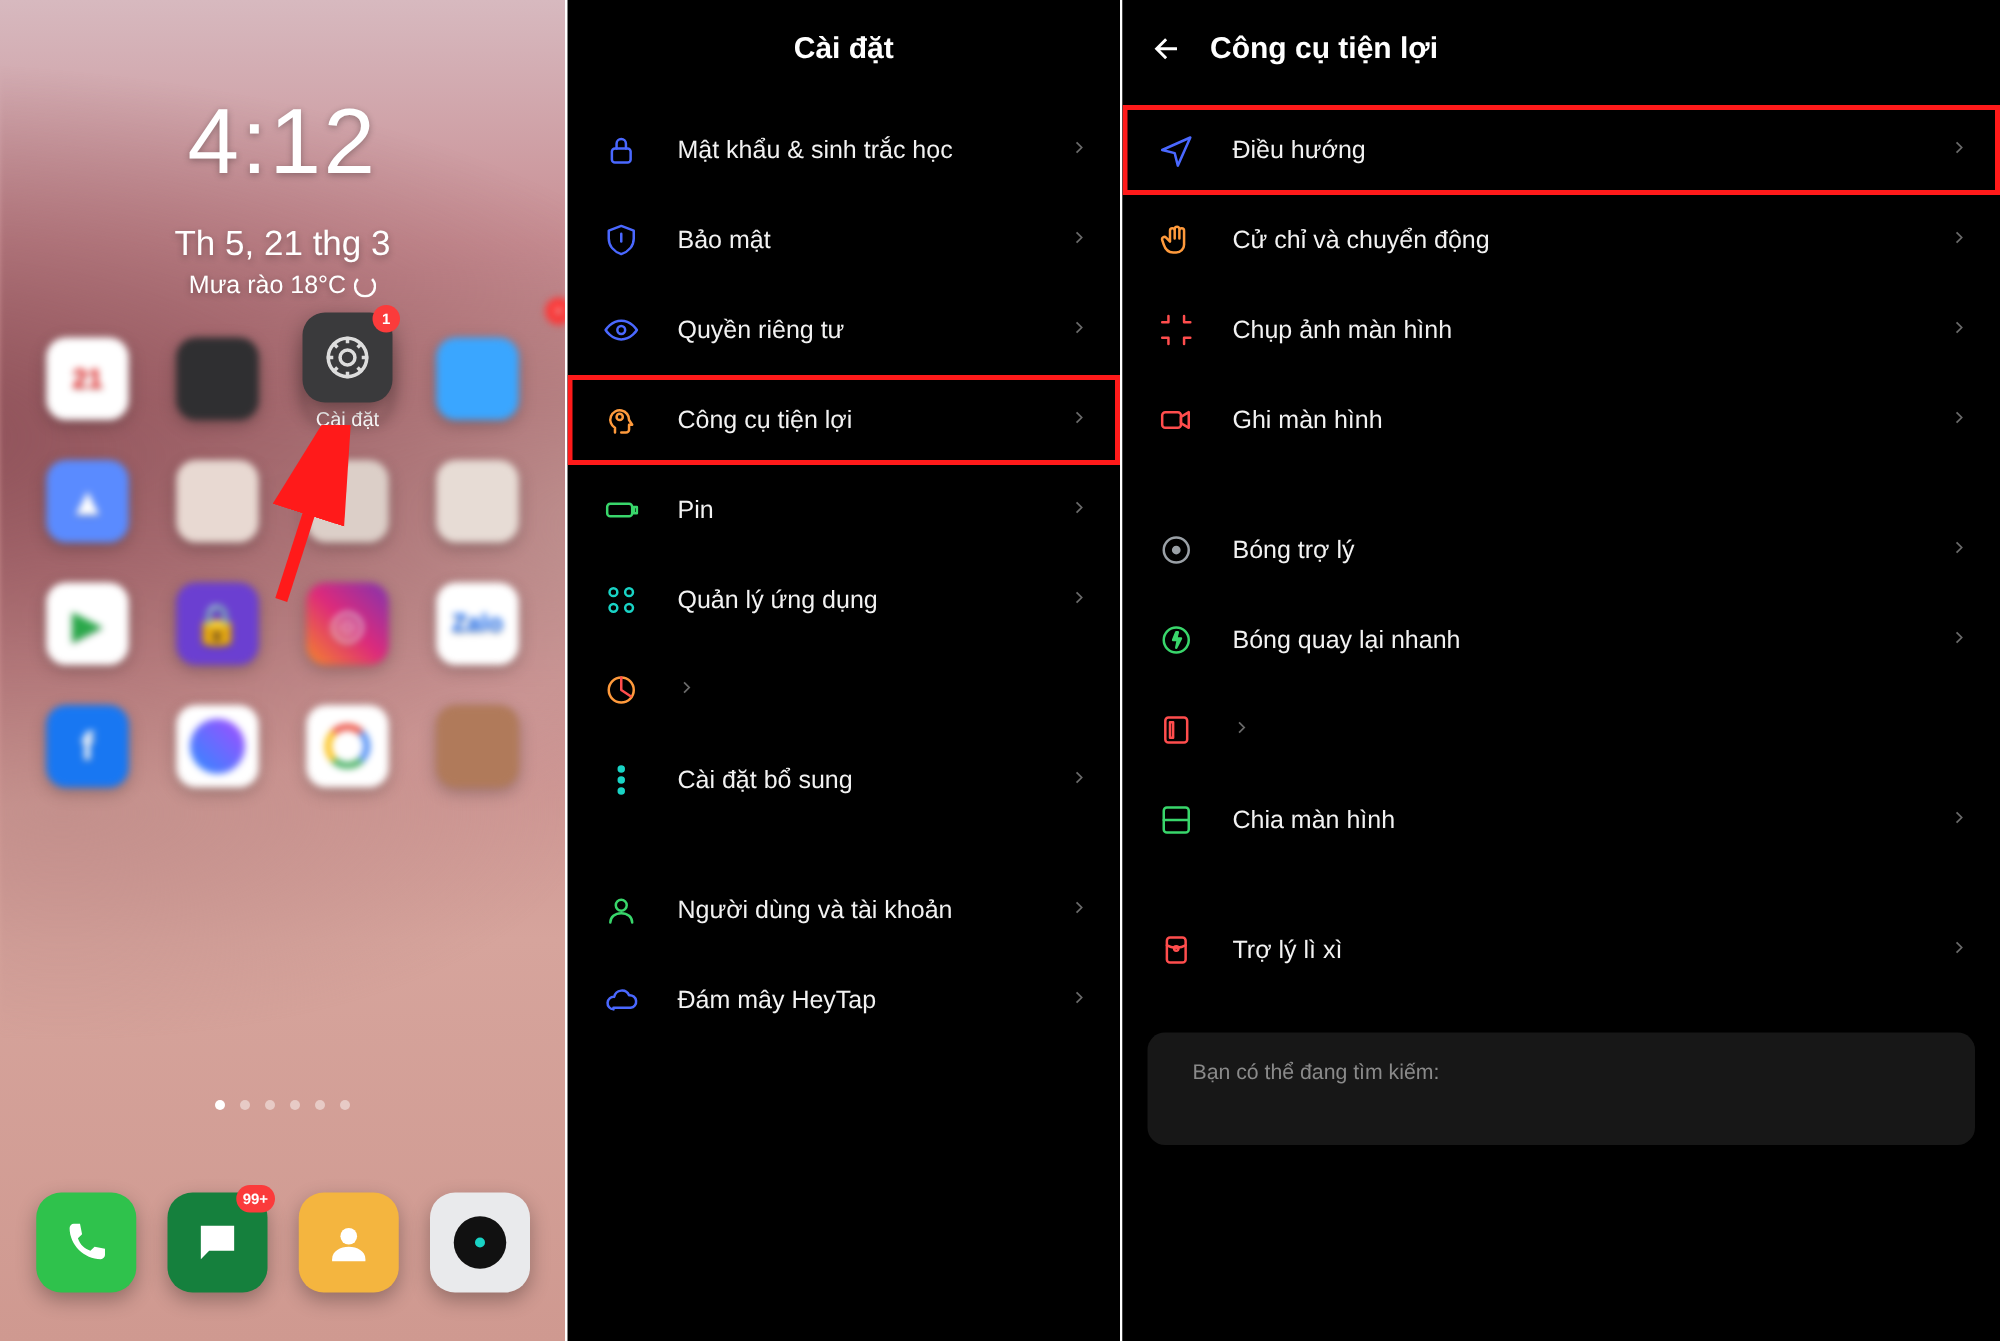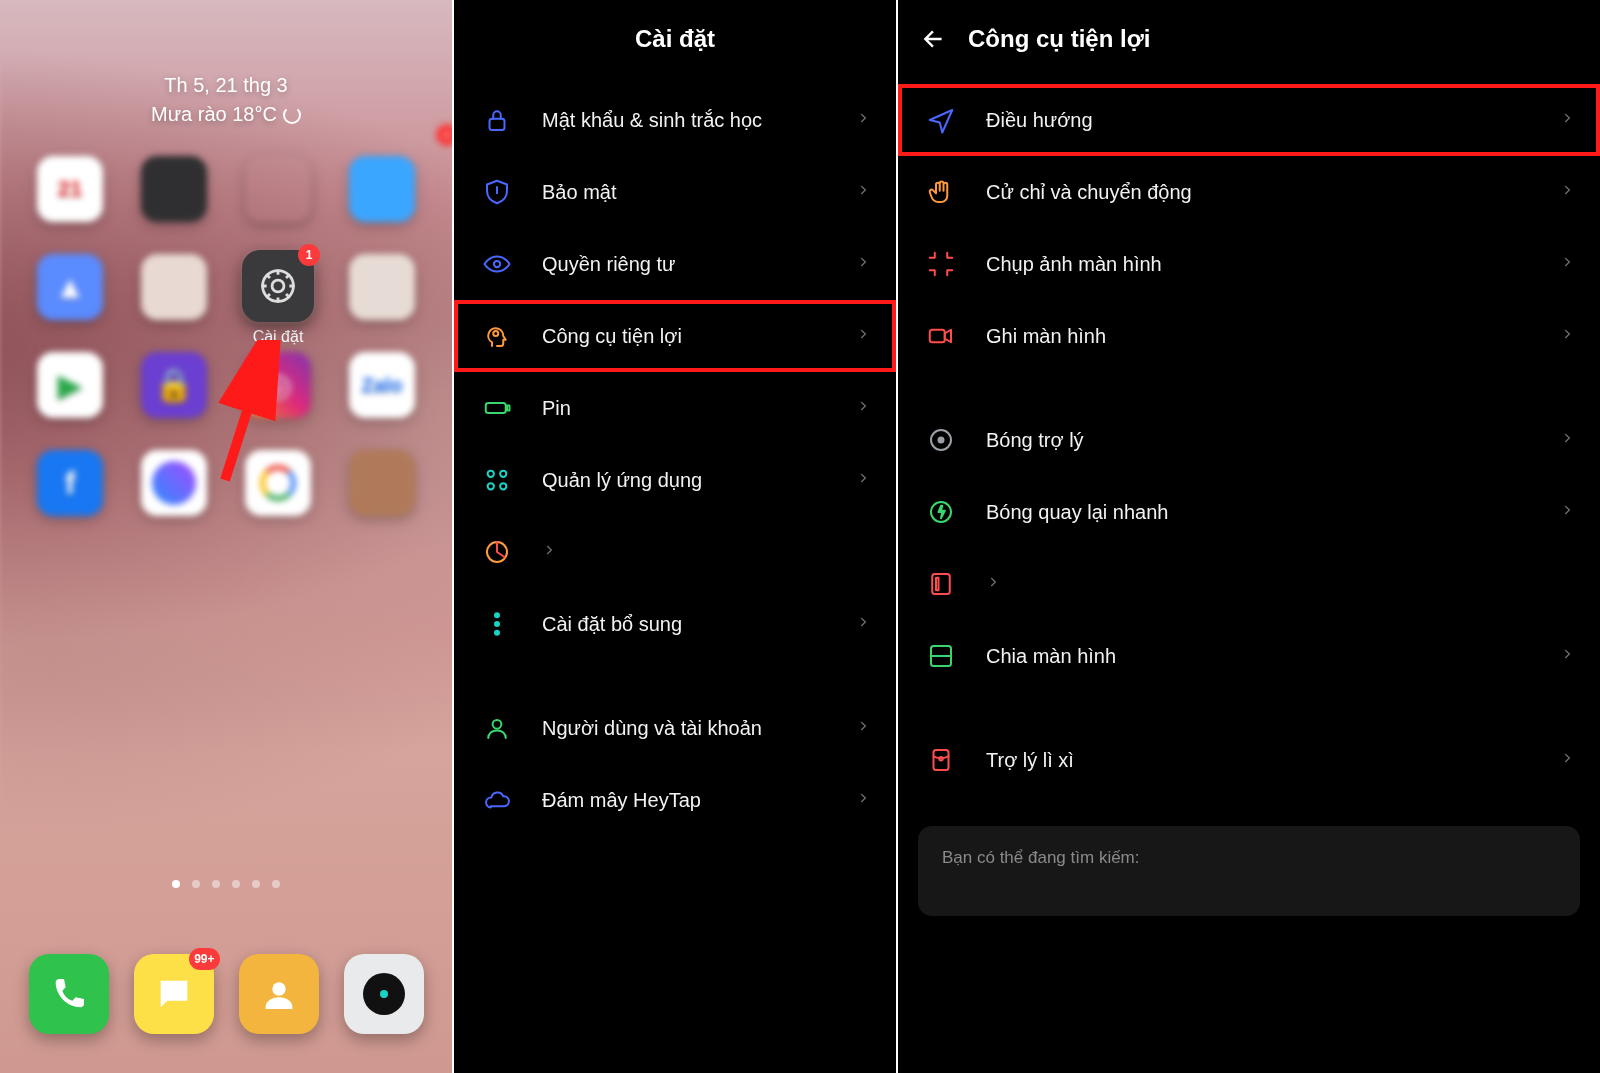--- a/index.html
+++ b/index.html
@@ -32,21 +32,21 @@
       radial-gradient(900px 400px at 520px 420px,#caa09c 0%,rgba(202,160,156,0) 55%),
       radial-gradient(700px 300px at 50px 650px,#c3908c 0%,rgba(195,144,140,0) 60%);
     filter: blur(2px);
   }
   .clock-area {
     position: relative; z-index: 2;
     color: #fff; text-align: center; padding-top: 70px;
     text-shadow: 0 2px 6px rgba(0,0,0,.3);
   }
   .clock-time { font-size: 74px; font-weight: 300; letter-spacing: 2px;}
-  .clock-date { font-size: 20px; margin-top: 4px; font-weight: 400;}
+  .clock-date { font-size: 28px; margin-top: 24px; font-weight: 400;}
   .clock-weather { font-size: 20px; margin-top: 6px; font-weight: 400; display:flex; align-items:center; justify-content:center; gap:6px;text-align:center;}
   .refresh-icon { width:18px; height:18px; border:2px solid #fff; border-radius:50%; border-top-color:transparent; display:inline-block;}
 
   .icon-grid {
     position: relative; z-index: 2;
     padding: 30px 18px 0 18px;
     display: grid;
     grid-template-columns: repeat(4, 1fr);
     gap: 26px 0;
     justify-items: center;
@@ -126,21 +126,21 @@
   }
   .row .lbl { flex:1; color:#f2f2f2; font-size:20px; }
   .row .chev { color:#6a6a6a; }
   .chev svg { width:14px; height:22px;}
   .hl { outline: 4px solid #ff1a1a; outline-offset:-4px; }
   .sep { height: 32px; }
 
   .search-hint {
     margin: 24px 20px 0 20px;
     background:#171717; border-radius:14px;
-    padding:22px 24px;
+    padding:22px 36px;
   }
   .search-hint .cap { color:#8a8a8a; font-size:17px; margin-bottom:26px;}
   .search-hint .term { color:#ddd; font-size:20px;}
 
   
   .stroke-blue { stroke:#4a68ff;}
   .stroke-teal { stroke:#19d3c5;}
   .stroke-red  { stroke:#ff4d4d;}
   .stroke-orange{stroke:#ff9a3c;}
   .stroke-green{stroke:#39d66b;}
@@ -148,20 +148,21 @@
   .stroke-gray{stroke:#9aa0a6;}
 </style>
 </head>
 <body>
 
 <div class="panel panel1">
   <div class="home-bg"></div>
   <div class="dune"></div>
 
   <div class="clock-area">
+    <div class="clock-time">4:12</div>
     <div class="clock-date">Th 5, 21 thg 3</div>
     <div class="clock-weather">
       <span>Mưa rào 18°C</span>
       <span class="refresh-icon"></span>
     </div>
   </div>
 
   <div class="icon-grid">
     <div class="app">
         <div class="ic" style="background:#fff;color:#e33">
@@ -252,21 +253,21 @@
       <span></span>
       <span></span>
   </div>
 
   <div class="dock">
     <div class="ic" style="background:#2fc24c">
       <svg width="40" height="40" viewBox="0 0 24 24" fill="#fff">
           <path d="M6 3c-1 0-2 1-2 2 0 8 7 15 15 15 1 0 2-1 2-2v-3l-5-1-2 2c-3-1-5-3-6-6l2-2-1-5H6z"></path>
         </svg>
     </div>
-    <div class="ic" style="background:#fde047">
+    <div class="ic" style="background:#15803d">
       <svg width="40" height="40" viewBox="0 0 24 24" fill="#fff">
           <path d="M4 4h16v12H8l-4 4V4z"></path>
           <circle cx="9" cy="10" r="1.4"></circle>
           <circle cx="13" cy="10" r="1.4"></circle>
           <circle cx="17" cy="10" r="1.4"></circle>
         </svg>
       <div class="badge">99+</div>
     </div>
     <div class="ic" style="background:#f4b53f">
       <svg width="40" height="40" viewBox="0 0 24 24" fill="#fff">

